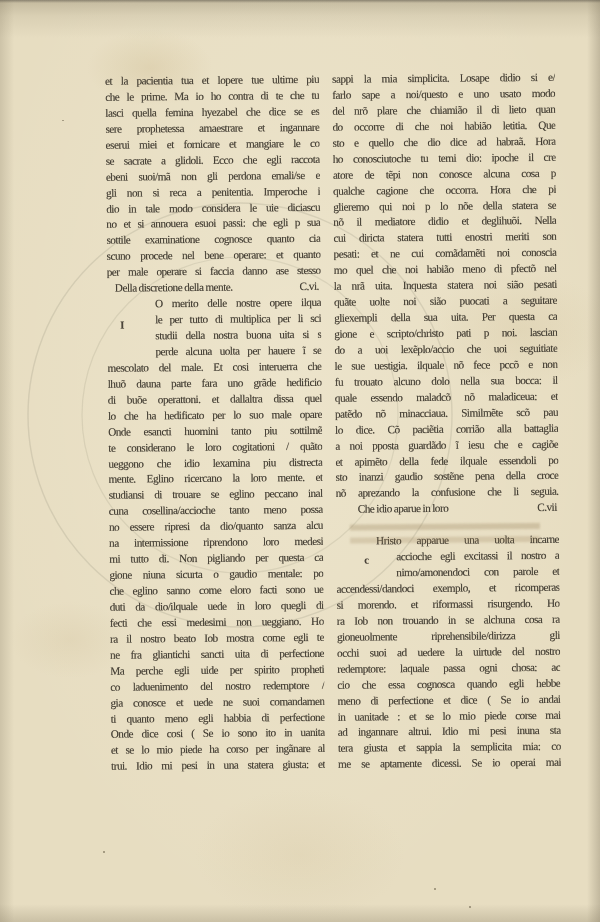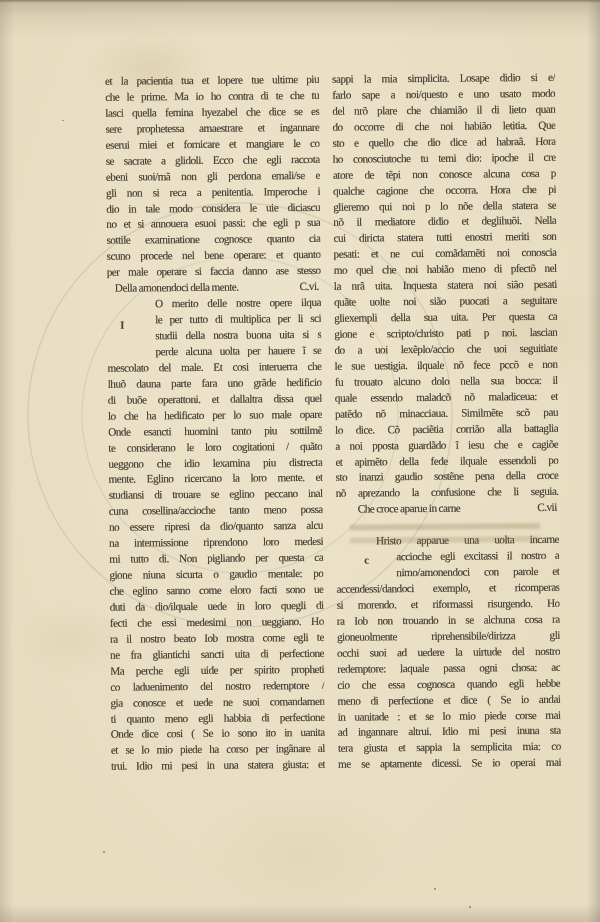--- a/index.html
+++ b/index.html
@@ -71,21 +71,21 @@
           <div class="line">eserui miei et fornicare et mangiare le co</div>
           <div class="line">se sacrate a glidoli. Ecco che egli raccota</div>
           <div class="line">ebeni suoi/mã non gli perdona emali/se e</div>
           <div class="line">gli non si reca a penitentia. Imperoche i</div>
           <div class="line">dio in tale modo considera le uie diciascu</div>
           <div class="line">no et si annouera esuoi passi: che egli p sua</div>
           <div class="line">sottile examinatione cognosce quanto cia</div>
           <div class="line">scuno procede nel bene operare: et quanto</div>
           <div class="line">per male operare si faccia danno ase stesso</div>
           <div class="line head">
-            <span>Della amonendoci della mente.</span>
+            <span>Della discretione della mente.</span>
             <span>C.vi.</span>
           </div>
           <div class="line i1">O merito delle nostre opere ilqua</div>
           <div class="line i1">le per tutto di multiplica per li sci</div>
           <div class="line i1">studii della nostra buona uita si s</div>
           <div class="line i1">perde alcuna uolta per hauere ĩ se</div>
           <div class="line">mescolato del male. Et cosi interuerra che</div>
           <div class="line">lhuõ dauna parte fara uno grãde hedificio</div>
           <div class="line">di buõe operattoni. et dallaltra dissa quel</div>
           <div class="line">lo che ha hedificato per lo suo male opare</div>
@@ -136,21 +136,21 @@
           <div class="line">le sue uestigia. ilquale nõ fece pccõ e non</div>
           <div class="line">fu trouato alcuno dolo nella sua bocca: il</div>
           <div class="line">quale essendo maladcõ nõ maladiceua: et</div>
           <div class="line">patẽdo nõ minacciaua. Similmẽte scõ pau</div>
           <div class="line">lo dice. Cõ paciẽtia corrião alla battaglia</div>
           <div class="line">a noi pposta guardãdo ĩ iesu che e cagiõe</div>
           <div class="line">et apimẽto della fede ilquale essendoli po</div>
           <div class="line">sto inanzi gaudio sostẽne pena della croce</div>
           <div class="line">nõ aprezando la confusione che li seguia.</div>
           <div class="line head">
-            <span>Che croce aparue in carne</span>
+            <span>Che idio aparue in loro</span>
             <span>C.vii</span>
           </div>
           <div class="line gap"></div>
           <div class="line i1">Hristo apparue una uolta incarne</div>
           <div class="line i2">accioche egli excitassi il nostro a</div>
           <div class="line i2">nimo/amonendoci con parole et</div>
           <div class="line">accendessi/dandoci exemplo, et ricomperas</div>
           <div class="line">si morendo. et riformassi risurgendo. Ho</div>
           <div class="line">ra Iob non trouando in se alchuna cosa ra</div>
           <div class="line">gioneuolmente riprehensibile/dirizza gli</div>

